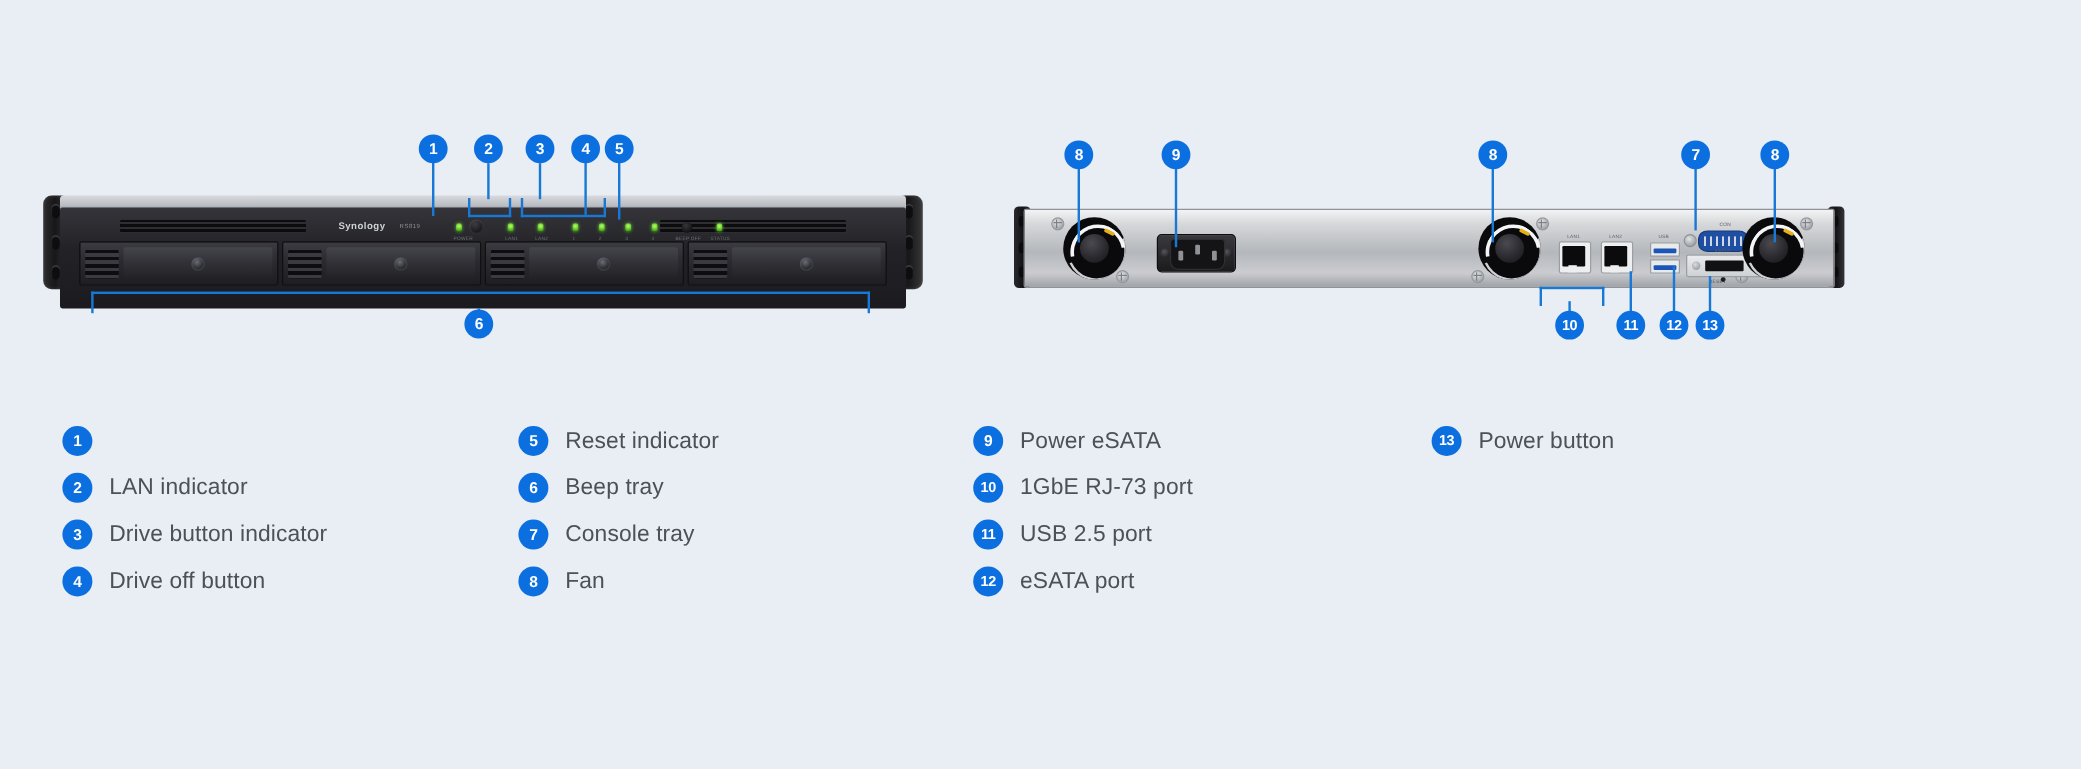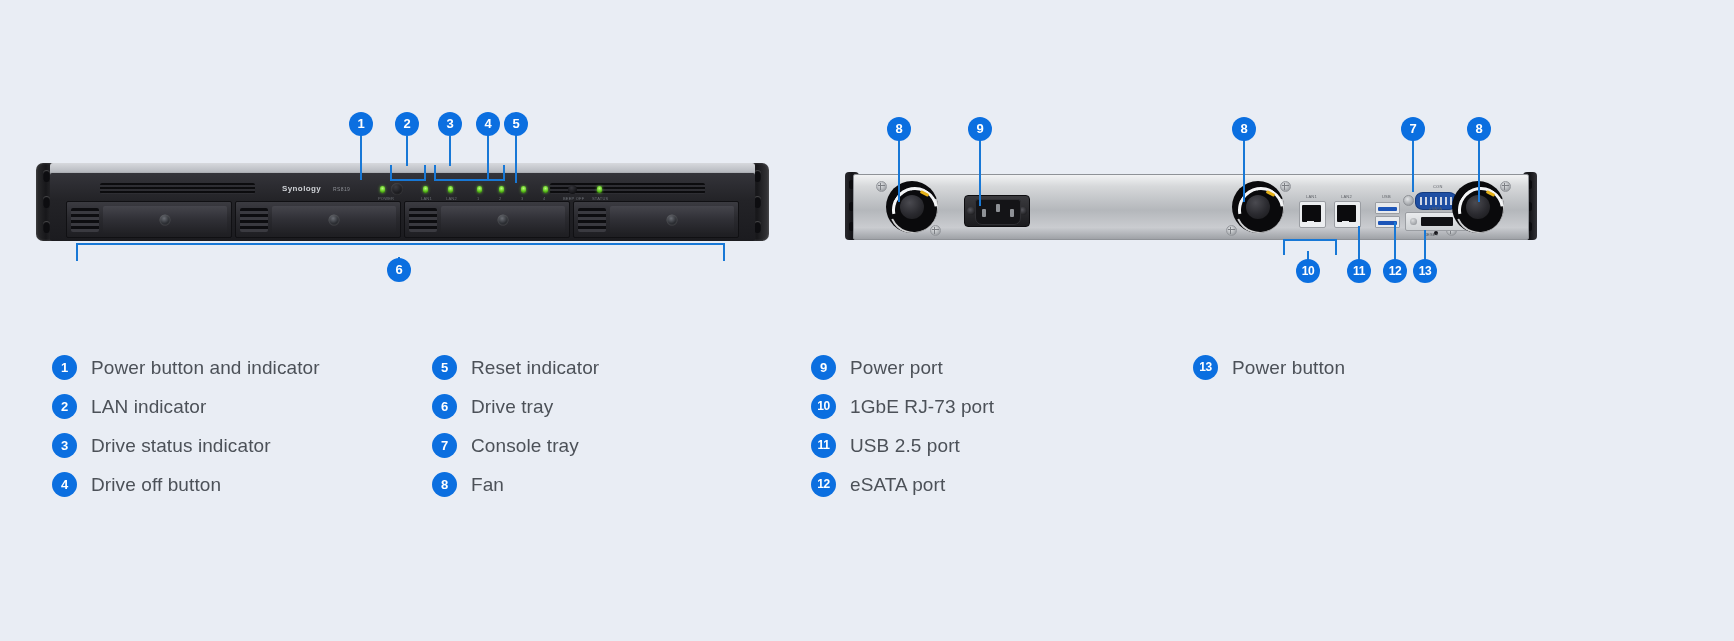--- a/index.html
+++ b/index.html
@@ -88,21 +88,21 @@
     top: 0;
     height: 12px;
     background: linear-gradient(180deg,#d7d9dd 0%, #b9bcc2 70%, #8e9196 100%);
     border-radius: 3px 3px 0 0;
   }
   .front-face {
     position: absolute;
     left: 14px;
     right: 14px;
     top: 10px;
-    height: 68px;
+    height: 84px;
     background: linear-gradient(180deg,#34343a 0%, #232327 40%, #1b1b1f 100%);
     border-radius: 2px;
   }
   .control-strip {
     position: absolute;
     left: 0; right: 0;
     top: 4px;
     height: 24px;
   }
   
@@ -720,59 +720,58 @@
 <div class="badge two-digit" style="left:1383px; top:259px;">12</div>
 
 <div class="leader" style="left:1424px; top:230px; height:32px;"></div>
 <div class="badge two-digit" style="left:1413px; top:259px;">13</div>
 
 <div id="legend">
 
   <div class="legend-col" style="left:52px;">
     <div class="legend-item">
       <div class="legend-badge">1</div>
-      <div class="legend-text">Power button and indicator</div>
     </div>
     <div class="legend-item">
       <div class="legend-badge">2</div>
       <div class="legend-text">LAN indicator</div>
     </div>
     <div class="legend-item">
       <div class="legend-badge">3</div>
-      <div class="legend-text">Drive status indicator</div>
+      <div class="legend-text">Drive button indicator</div>
     </div>
     <div class="legend-item">
       <div class="legend-badge">4</div>
       <div class="legend-text">Drive off button</div>
     </div>
   </div>
 
   <div class="legend-col" style="left:432px;">
     <div class="legend-item">
       <div class="legend-badge">5</div>
       <div class="legend-text">Reset indicator</div>
     </div>
     <div class="legend-item">
       <div class="legend-badge">6</div>
-      <div class="legend-text">Drive tray</div>
+      <div class="legend-text">Beep tray</div>
     </div>
     <div class="legend-item">
       <div class="legend-badge">7</div>
       <div class="legend-text">Console tray</div>
     </div>
     <div class="legend-item">
       <div class="legend-badge">8</div>
       <div class="legend-text">Fan</div>
     </div>
   </div>
 
   <div class="legend-col" style="left:811px;">
     <div class="legend-item">
       <div class="legend-badge">9</div>
-      <div class="legend-text">Power port</div>
+      <div class="legend-text">Power eSATA</div>
     </div>
     <div class="legend-item">
       <div class="legend-badge wide">10</div>
       <div class="legend-text">1GbE RJ-73 port</div>
     </div>
     <div class="legend-item">
       <div class="legend-badge wide">11</div>
       <div class="legend-text">USB 2.5 port</div>
     </div>
     <div class="legend-item">

